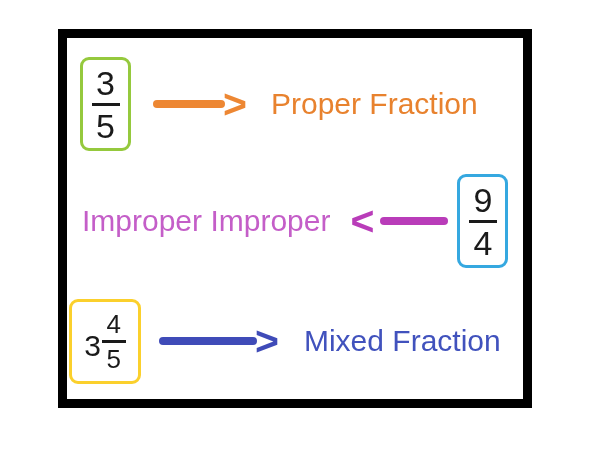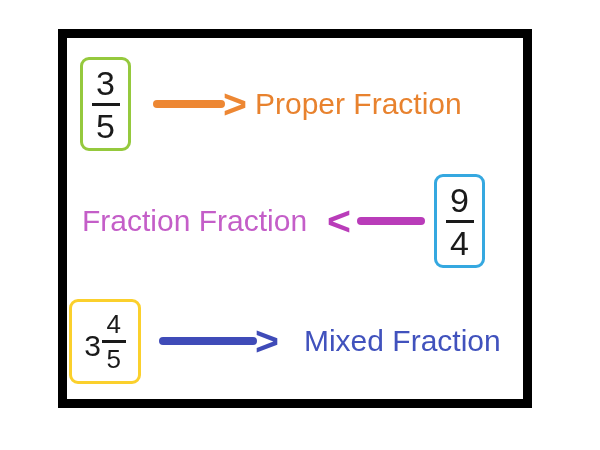--- a/index.html
+++ b/index.html
@@ -104,21 +104,21 @@
   .label {
     font-size: 30px;
     line-height: 1;
     white-space: nowrap;
     font-family: "Liberation Sans", sans-serif;
   }
 
   
   #proper-line  { width: 72px; background: #ed8733; margin-left: 22px; }
   #proper-chev  { color: #ed8733; font-size: 41px; margin-left: -2px; }
-  #proper-label { color: #e8822e; margin-left: 8px; }
+  #proper-label { color: #e8822e; margin-left: 24px; }
 
   #improper-label { color: #c45ec8; margin-left: 13px; }
   #improper-chev  { color: #b93cb9; font-size: 41px; margin-left: 20px; }
   #improper-line  { width: 68px; background: #b93cb9; margin-left: 6px; margin-right: 9px; }
 
   #mixed-line  { width: 98px; background: #3f4bb8; margin-left: 18px; }
   #mixed-chev  { color: #3f4bb8; font-size: 41px; margin-left: -2px; }
   #mixed-label { color: #4152bd; margin-left: 25px; }
 </style>
 </head>
@@ -139,21 +139,21 @@
     <div class="connector">
       <span class="line" id="proper-line"></span>
       <span class="chev" id="proper-chev">&gt;</span>
     </div>
 
     <span class="label" id="proper-label">Proper Fraction</span>
   </div>
 
   <div class="row" id="row-improper">
 
-    <span class="label" id="improper-label">Fraction Fraction</span>
+    <span class="label" id="improper-label">Improper Improper</span>
 
     <div class="connector">
       <span class="chev" id="improper-chev">&lt;</span>
       <span class="line" id="improper-line"></span>
     </div>
 
     <div class="chip chip-blue">
       <span class="frac">
         <span class="num">9</span>
         <span class="bar"></span>

